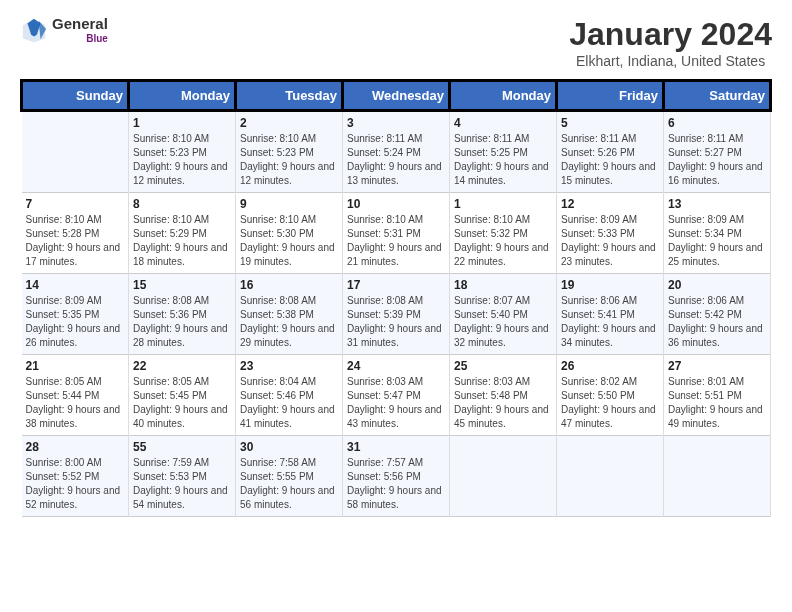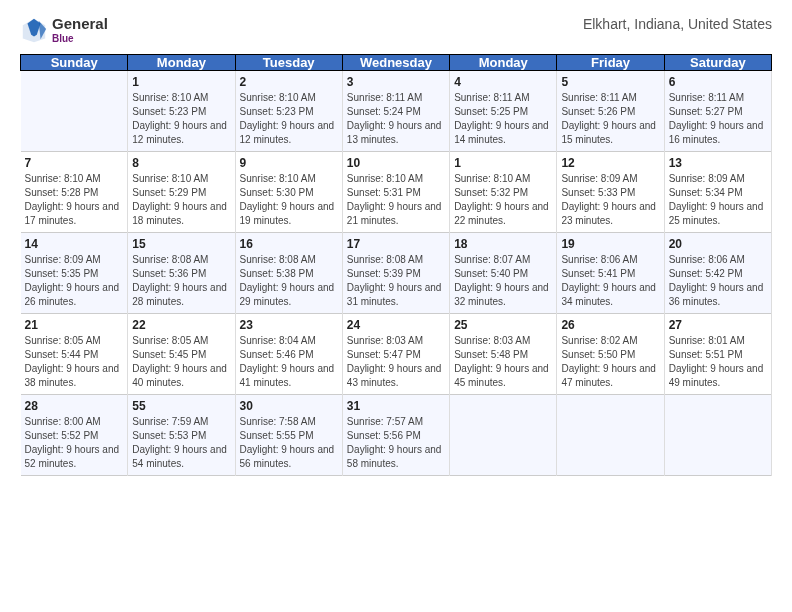--- a/index.html
+++ b/index.html
@@ -22,20 +22,21 @@
     }
     .logo {
       display: flex;
       align-items: center;
       gap: 4px;
     }
     .logo-text {
       display: flex;
       flex-direction: column;
       line-height: 1.1;
+      align-items: flex-end;
     }
     .logo-general {
       font-size: 15px;
       font-weight: bold;
       color: #333;
     }
     .logo-blue {
       font-size: 10px;
       font-weight: bold;
       color: #701a75;
@@ -48,36 +49,37 @@
       text-align: right;
     }
     .month-title {
       font-size: 32px;
       font-weight: bold;
       color: #333;
     }
     .location {
       font-size: 14px;
       color: #555;
+      text-align: center;
     }
     table {
       width: 100%;
       border-collapse: collapse;
       table-layout: fixed;
     }
     thead tr {
       background-color: #3a6dbf;
       color: white;
     }
     thead th {
-      padding: 0 4px;
+      padding: 6px 4px;
       font-size: 13px;
       font-weight: bold;
-      text-align: center;
-      border: 1px solid #000000;
+      text-align: right;
+      border: 3px solid #000000;
     }
     tbody tr {
       border-bottom: 1px solid #ccc;
     }
     tbody td {
       vertical-align: top;
       padding: 4px 4px 4px 4px;
       font-size: 10.5px;
       color: #333;
       border-right: 1px solid #ddd;
@@ -113,20 +115,21 @@
         <polygon points="15,3 27,10 27,24 15,28 3,24 3,10" fill="#1a5fb4" opacity="0.15"></polygon>
         <polygon points="20,5 28,14 22,25" fill="#1a5fb4" opacity="0.7"></polygon>
         <polygon points="15,3 22,8 18,20 15,22 12,20 8,8" fill="#1a5fb4" opacity="0.9"></polygon>
       </svg>
       <div class="logo-text">
         <span class="logo-general">General</span>
         <span class="logo-blue">Blue</span>
       </div>
     </div>
     <div class="title-block">
+      <div class="month-title">January 2024</div>
       <div class="location">Elkhart, Indiana, United States</div>
     </div>
   </div>
 
   <table>
     <thead>
       <tr>
       <th>Sunday</th>
           <th>Monday</th>
           <th>Tuesday</th>

